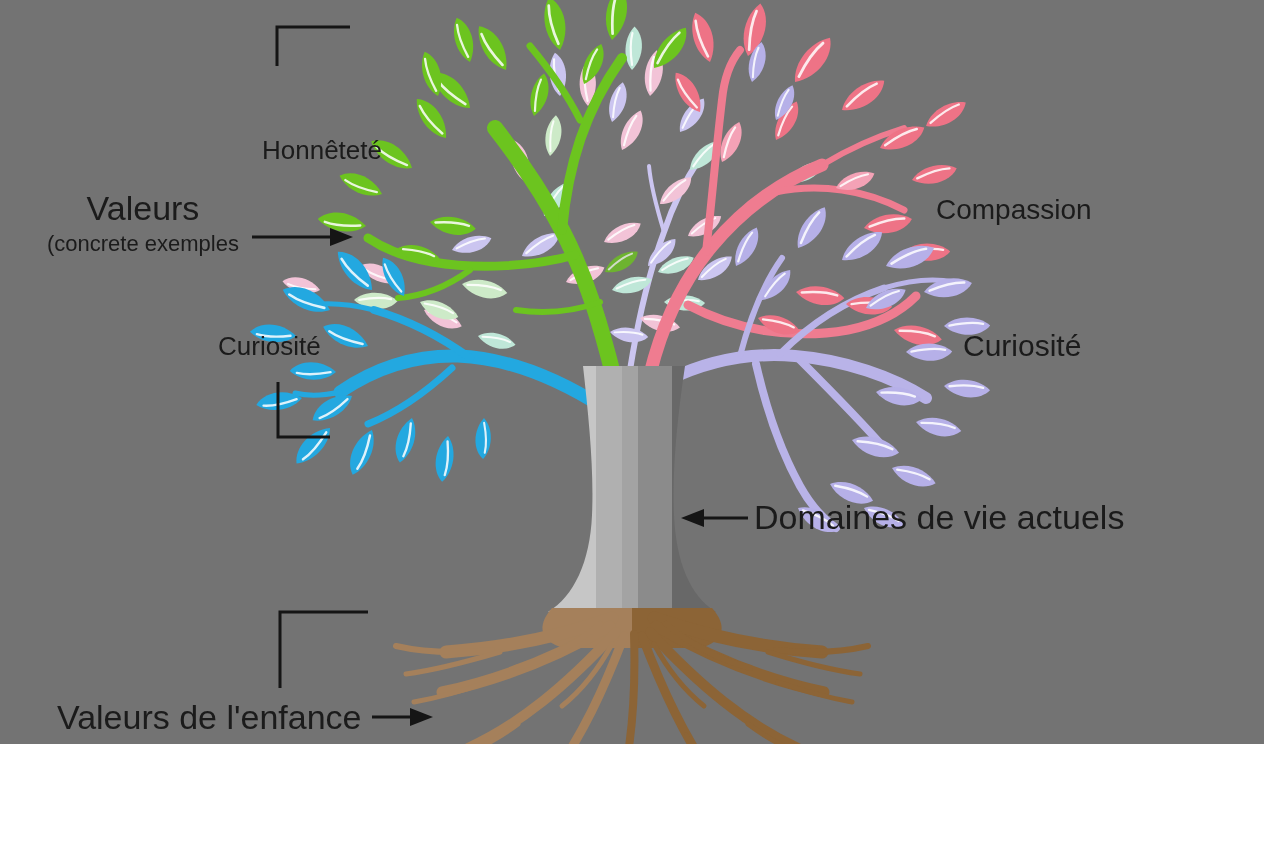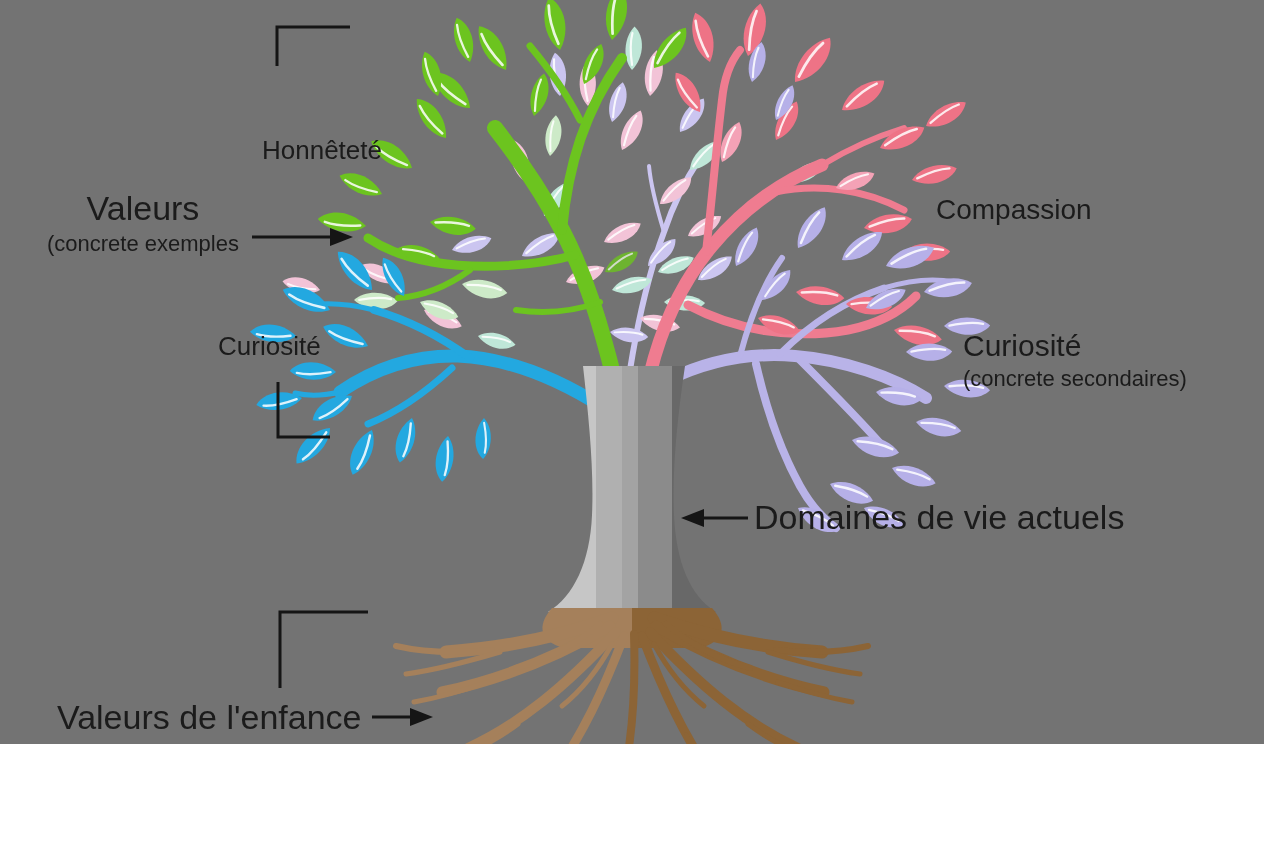--- a/index.html
+++ b/index.html
@@ -245,19 +245,18 @@
     <div class="main">Valeurs</div>
     <div class="sub">(concrete exemples</div>
   </div>
 
   <div class="lbl small" style="left:936px;top:194px;font-size:28px">Compassion</div>
 
   <div class="lbl small" style="left:218px;top:332px">Curiosité</div>
 
   <div class="cur-block">
     <div class="main">Curiosité</div>
-    <div class="sub">(concrete secondaires)</div>
   </div>
 
   <div class="lbl big" style="left:754px;top:498px">Domaines de vie actuels</div>
 
   <div class="lbl big" style="left:57px;top:698px">Valeurs de l'enfance</div>
 </div>
 
 </body></html>

